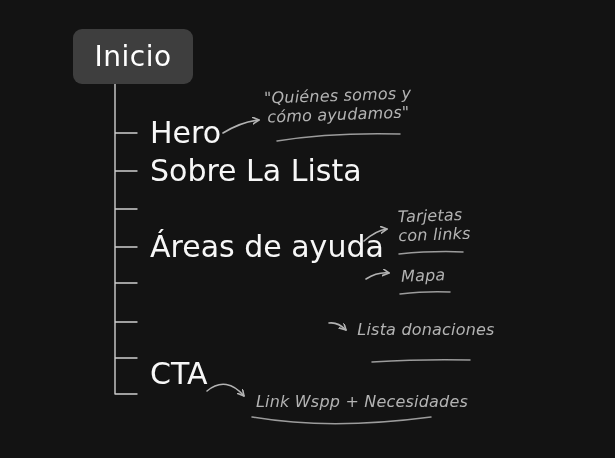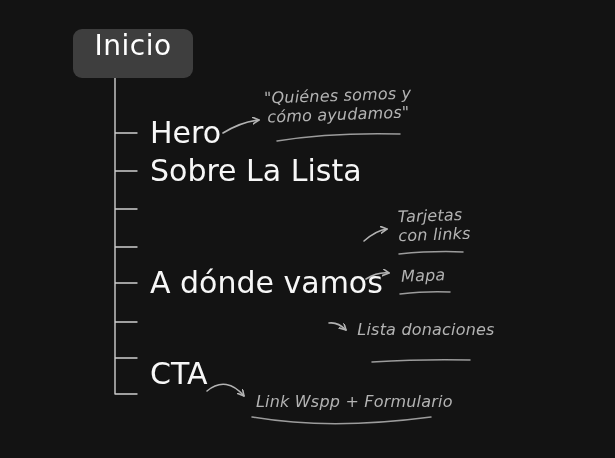--- a/index.html
+++ b/index.html
@@ -11,23 +11,23 @@
   .canvas{
     position:relative;width:615px;height:458px;background:var(--bg);
     overflow:hidden;font-family:"DejaVu Sans","Liberation Sans",sans-serif;
   }
   .overlay{position:absolute;left:0;top:0;width:615px;height:458px;}
   .tree{fill:none;stroke:var(--tree-line);stroke-width:1.4;stroke-linecap:round;}
   .arrow{fill:none;stroke:var(--note-text);stroke-width:1.6;stroke-linecap:round;}
   .arrow-head{fill:none;stroke:var(--note-text);stroke-width:1.6;stroke-linecap:round;stroke-linejoin:round;}
   .swoosh{fill:none;stroke:var(--note-line);stroke-width:1.5;stroke-linecap:round;}
   .root-node{
-    position:absolute;left:73px;top:29px;width:120px;height:49px;
+    position:absolute;left:73px;top:29px;width:120px;height:55px;
     background:var(--node-bg);border-radius:9px;
-    display:flex;align-items:flex-start;justify-content:center;
+    display:flex;align-items:center;justify-content:center;
     color:var(--node-text);font-size:28px;letter-spacing:.5px;
   }
   .item{
     position:absolute;left:150px;height:36px;line-height:36px;
     color:var(--item-text);font-size:30px;white-space:nowrap;
   }
   .note{
     position:absolute;color:var(--note-text);font-size:16px;line-height:19px;
     font-style:italic;white-space:nowrap;letter-spacing:.2px;
   }
@@ -63,21 +63,21 @@
     <path class="swoosh" d="M372 362 C405 360 437 359 470 360"></path>
     <path class="swoosh" d="M252 417 C310 427 370 425 431 417"></path>
   </svg>
 
   <div class="root-node">
     <span>Inicio</span>
   </div>
 
   <div class="item" style="top:115px">Hero</div>
   <div class="item" style="top:153px">Sobre La Lista</div>
-  <div class="item" style="top:265px">A dónde vamos</div>
+  <div class="item" style="top:229px">Áreas de ayuda</div>
   <div class="item" style="top:356px">CTA</div>
 
   <div class="note note-center tilt" style="left:262px;top:86px;width:152px">
     <span class="l">"Quiénes somos y</span>
     <span class="l">cómo ayudamos"</span>
   </div>
 
   <div class="note tilt" style="left:398px;top:206px">
     <span class="l">Tarjetas</span>
     <span class="l">con links</span>
@@ -85,16 +85,16 @@
 
   <div class="note tilt" style="left:401px;top:266px">
     <span class="l">Mapa</span>
   </div>
 
   <div class="note note-center" style="left:355px;top:320px;width:142px">
     <span class="l">Lista donaciones</span>
   </div>
 
   <div class="note" style="left:256px;top:392px">
-    <span class="l">Link Wspp + Formulario</span>
+    <span class="l">Link Wspp + Necesidades</span>
   </div>
 
 </div>
 
 </body></html>

